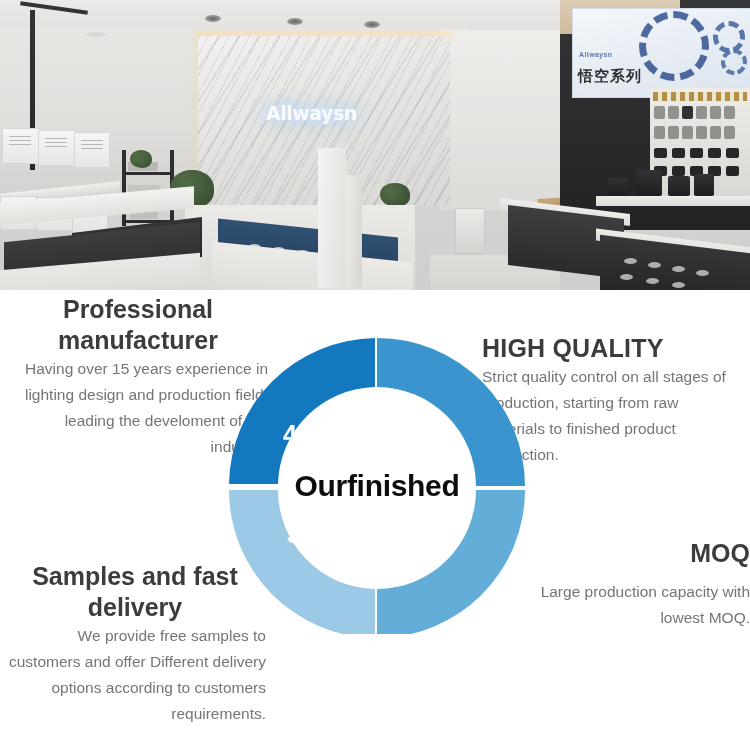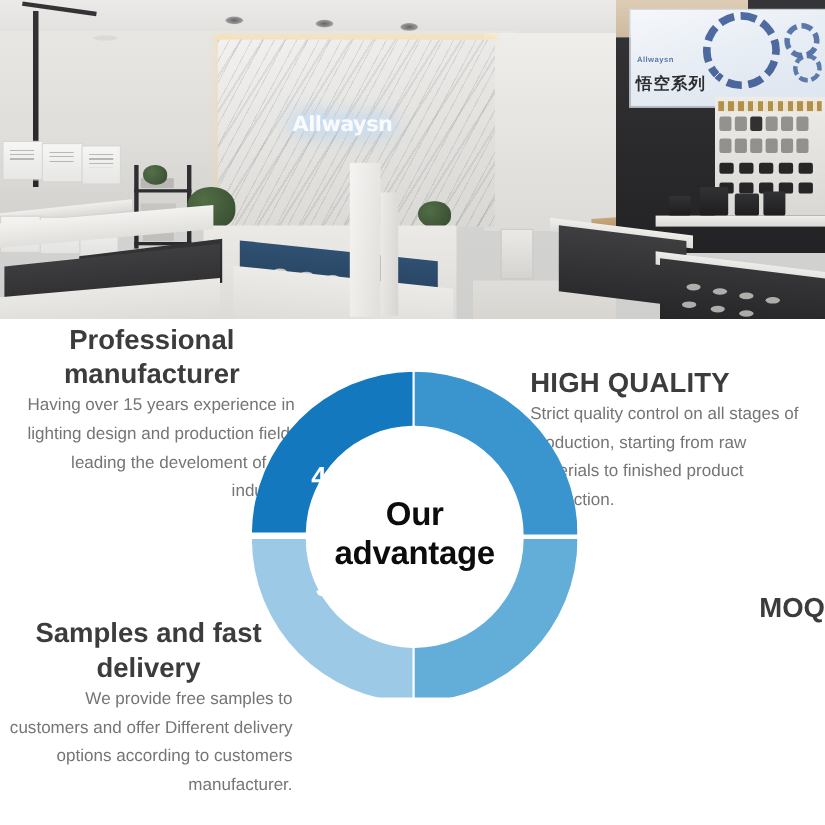--- a/index.html
+++ b/index.html
@@ -131,21 +131,21 @@
     background:linear-gradient(180deg,rgba(255,255,255,.10),rgba(0,0,0,.05));}
 
   
   .info{position:absolute;left:0;top:290px;width:750px;height:443px;background:#fff;}
 
   .donut{position:absolute;left:229px;top:48px;width:296px;height:296px;}
   .donut svg{display:block;}
   .donut-center{
     position:absolute;left:0;top:0;width:296px;height:296px;
     display:flex;align-items:center;justify-content:center;
-    flex-direction:column;pointer-events:none;
+    flex-direction:row;pointer-events:none;
   }
   .donut-center .c1,.donut-center .c2{
     color:#0c0c0c;font-weight:700;font-size:30px;line-height:36px;
     font-family:"Liberation Sans",sans-serif;letter-spacing:-.3px;
   }
   .qnum{position:absolute;color:#fff;font-weight:700;font-size:25px;
     font-family:"Liberation Sans",sans-serif;}
   .qnum.n1{left:200px;top:84px;}
   .qnum.n2{left:197px;top:180px;}
   .qnum.n3{left:58px;top:182px;}
@@ -313,39 +313,40 @@
       <p class="body">Having over 15 years experience in lighting design and production field, leading the develoment of the industry.</p>
     </div>
 
     <div class="blk blk-tr">
       <h3 class="head">HIGH QUALITY</h3>
       <p class="body">Strict quality control on all stages of production, starting from raw materials to finished product production.</p>
     </div>
 
     <div class="blk blk-bl">
       <h3 class="head">Samples and fast delivery</h3>
-      <p class="body">We provide free samples to customers and offer Different delivery options according to customers manufacturer.</p>
+      <p class="body">We provide free samples to customers and offer Different delivery options according to customers requirements.</p>
     </div>
 
     <div class="blk blk-br">
       <h3 class="head">MOQ</h3>
+      <p class="body">Large production capacity with lowest MOQ.</p>
     </div>
 
     <div class="donut">
       <svg width="296" height="296" viewBox="0 0 296 296">
 
         <path d="M 150 0 A 148 148 0 0 1 298 148 L 249 148 A 99 99 0 0 0 150 49 Z" transform="translate(-2,0)" fill="#3a95cf"></path>
         <path d="M 148 152 L 197 152 A 99 99 0 0 1 98 251 L 98 300 A 148 148 0 0 0 246 152 Z" transform="translate(50,0)" fill="#62aed9"></path>
         <path d="M 0 152 A 148 148 0 0 0 146 300 L 146 251 A 99 99 0 0 1 49 152 Z" transform="translate(0,0)" fill="#9cc9e6"></path>
         <path d="M 146 0 A 148 148 0 0 0 0 146 L 49 146 A 99 99 0 0 1 146 49 Z" transform="translate(0,0)" fill="#1478be"></path>
       </svg>
       <div class="qnum n1">1</div>
       <div class="qnum n2">2</div>
       <div class="qnum n3">3</div>
       <div class="qnum n4">4</div>
       <div class="donut-center">
         <div class="c1">Our</div>
-        <div class="c2">advantage</div>
+        <div class="c2">finished</div>
       </div>
     </div>
 
   </div>
 </div>
 
 </body></html>

